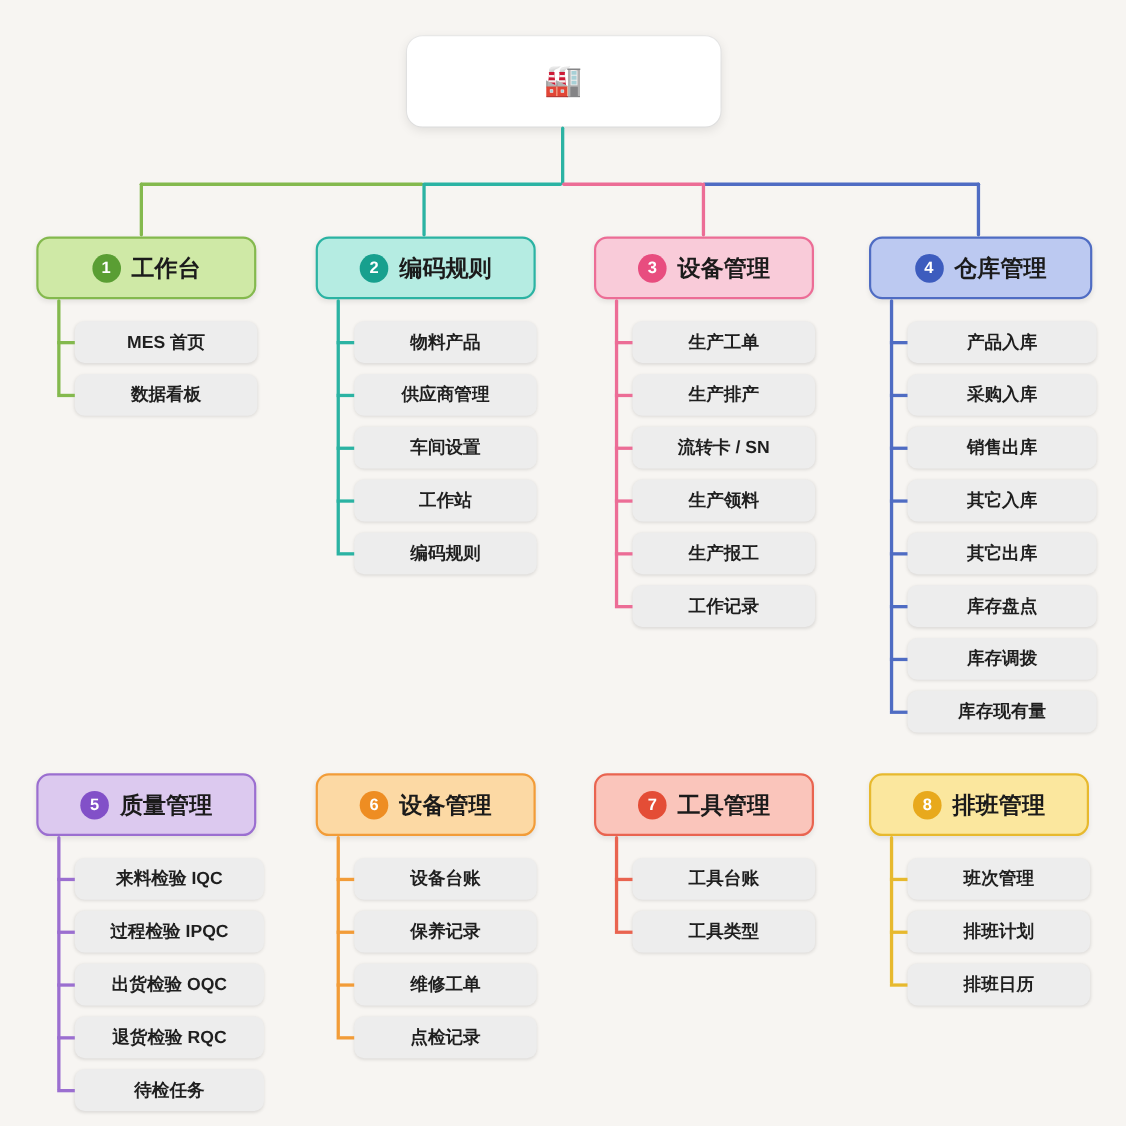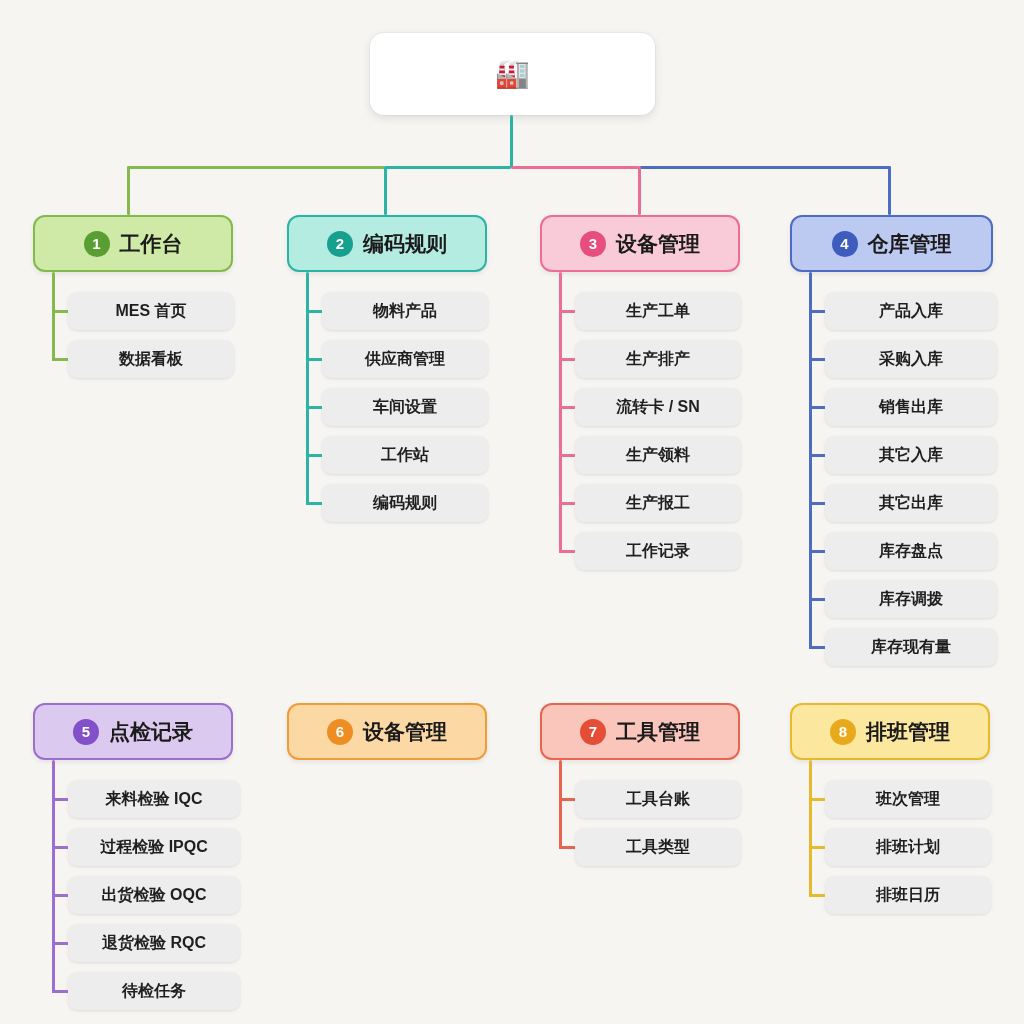--- a/index.html
+++ b/index.html
@@ -159,37 +159,44 @@
       <div class="child">其它出库</div>
       <div class="child">库存盘点</div>
       <div class="child">库存调拨</div>
       <div class="child">库存现有量</div>
     </div>
   </div>
 
   <div class="branch b5" style="--bg:#dcc9ef;--border:#9b6fd0;--badge:#8250c8;--line:#9b6fd0">
     <div class="branch-header">
       <span class="badge">5</span>
-      <span>点检记录</span>
+      <span>质量管理</span>
     </div>
     <div class="children">
       <div class="vline"></div>
       <div class="child">来料检验 IQC</div>
       <div class="child">过程检验 IPQC</div>
       <div class="child">出货检验 OQC</div>
       <div class="child">退货检验 RQC</div>
       <div class="child">待检任务</div>
     </div>
   </div>
 
   <div class="branch b6" style="--bg:#fcd9a4;--border:#f29c38;--badge:#ee8d22;--line:#f29c38">
     <div class="branch-header">
       <span class="badge">6</span>
       <span>设备管理</span>
     </div>
+    <div class="children">
+      <div class="vline"></div>
+      <div class="child">设备台账</div>
+      <div class="child">保养记录</div>
+      <div class="child">维修工单</div>
+      <div class="child">点检记录</div>
+    </div>
   </div>
 
   <div class="branch b7" style="--bg:#fac5bb;--border:#e96450;--badge:#e44d36;--line:#e96450">
     <div class="branch-header">
       <span class="badge">7</span>
       <span>工具管理</span>
     </div>
     <div class="children">
       <div class="vline"></div>
       <div class="child">工具台账</div>

